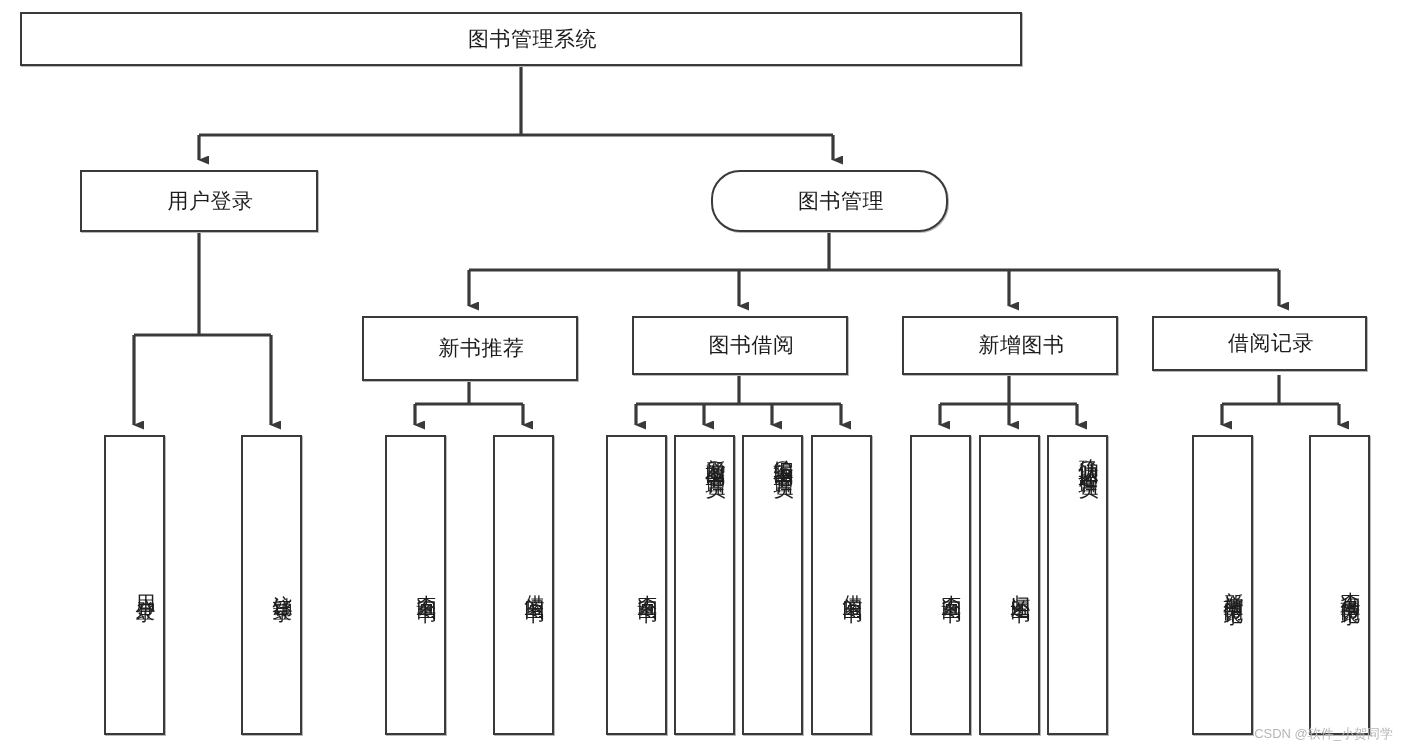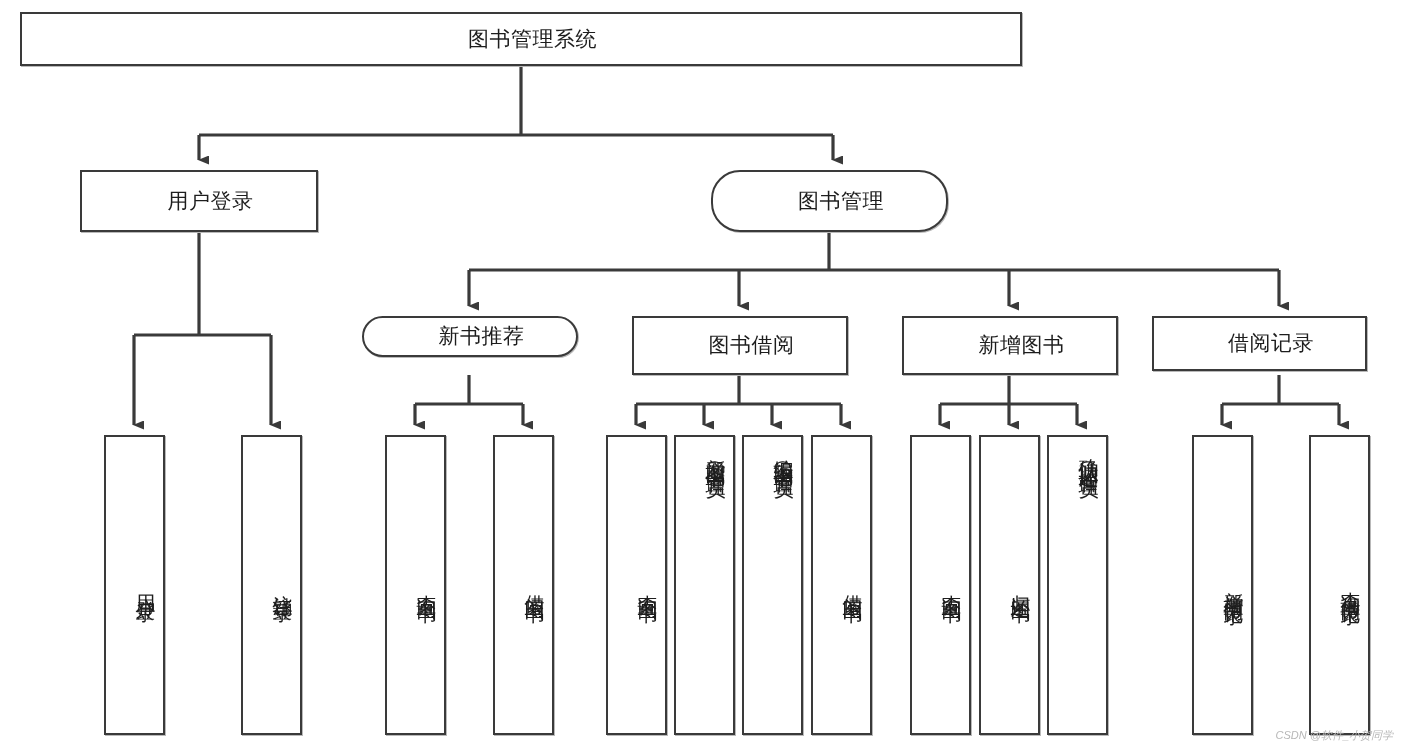--- a/index.html
+++ b/index.html
@@ -58,25 +58,24 @@
     white-space: nowrap;
   }
   .node.vert.mid {
     align-items: center;
     padding-top: 0;
   }
   .watermark {
     position: absolute;
     right: 12px;
     bottom: 4px;
-    font-size: 11px;
+    font-size: 13px;
     color: #b7b7b7;
     white-space: nowrap;
     user-select: none;
-    font-style: italic;
   }
 </style>
 </head>
 <body>
 
 <div id="canvas">
 
   <svg class="edges" viewBox="0 0 1405 747">
     <defs>
       <marker id="arrow" markerWidth="9" markerHeight="11" refX="4.5" refY="10" orient="auto" markerUnits="userSpaceOnUse">
@@ -131,21 +130,21 @@
     <span class="label">图书管理系统</span>
   </div>
 
   <div class="node horiz" style="left:80px; top:170px; width:238px; height:62px;">
     <span class="label">用户登录</span>
   </div>
   <div class="node horiz" style="left:711px; top:170px; width:237px; height:62px;border-radius:29px;">
     <span class="label">图书管理</span>
   </div>
 
-  <div class="node horiz" style="left:362px; top:316px; width:216px; height:41px;border-radius:24px;">
+  <div class="node horiz" style="left:362px; top:316px; width:216px; height:65px;">
     <span class="label">新书推荐</span>
   </div>
   <div class="node horiz" style="left:632px; top:316px; width:216px; height:59px;text-align:right;">
     <span class="label">图书借阅</span>
   </div>
   <div class="node horiz" style="left:902px; top:316px; width:216px; height:59px;">
     <span class="label">新增图书</span>
   </div>
   <div class="node horiz" style="left:1152px; top:316px; width:215px; height:55px;">
     <span class="label">借阅记录</span>

